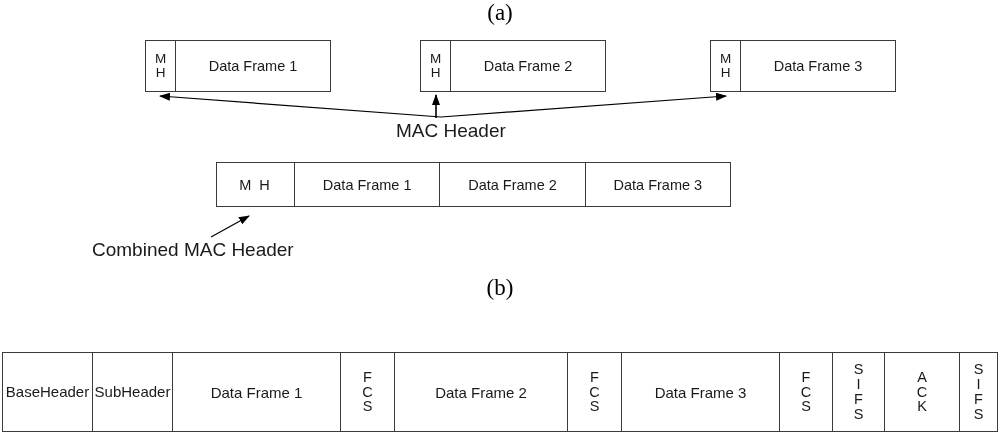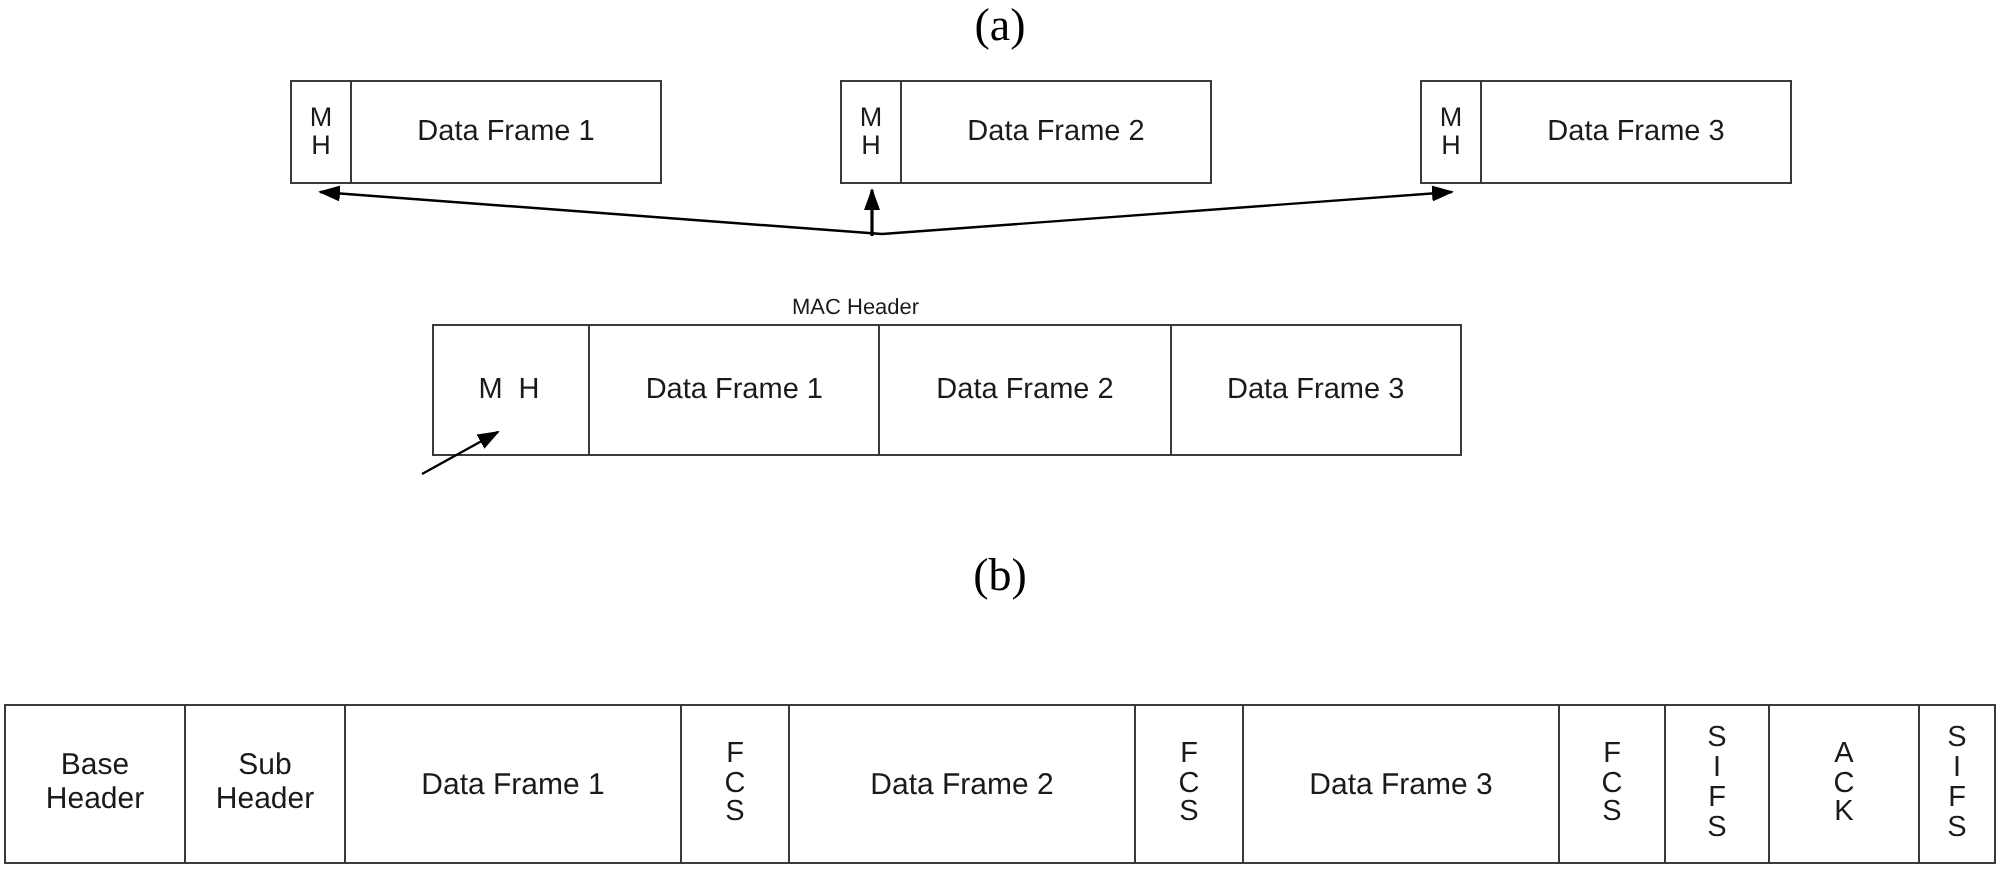--- a/index.html
+++ b/index.html
@@ -67,51 +67,50 @@
     flex-direction: column;
     justify-content: center;
     line-height: 1.02;
     font-size: 13.5px;
     letter-spacing: 0;
   }
   .cell.stack span { display: block; }
 
   
   .cell.twoline {
-    flex-direction: column;
+    flex-direction: row;
     line-height: 1.12;
   }
   .cell.twoline span { display: block; }
 
   
   #frame-a1 { left: 145px; top: 40px; width: 186px; height: 52px; }
   #frame-a2 { left: 420px; top: 40px; width: 186px; height: 52px; }
   #frame-a3 { left: 710px; top: 40px; width: 186px; height: 52px; }
   .mh-cell  { width: 30px; flex: 0 0 30px; }
   .df-cell  { flex: 1 1 auto; }
 
   
-  #frame-combined { left: 216px; top: 162px; width: 515px; height: 66px; }
+  #frame-combined { left: 216px; top: 162px; width: 515px; height: 45px; }
   #frame-combined .c-mh { width: 78px; flex: 0 0 78px; letter-spacing: 2px; }
   #frame-combined .c-df { flex: 1 1 0; }
 
   
   #annotations-a {
     position: absolute;
     left: 0; top: 0;
     width: 1000px; height: 300px;
     pointer-events: none;
   }
   .anno-label {
     position: absolute;
     font-family: "Liberation Sans", sans-serif;
-    font-size: 11px;
+    font-size: 19px;
     color: #1a1a1a;
     white-space: nowrap;
-    margin-top: 28px;
   }
   #label-mac-header { left: 396px; top: 120px; }
   #label-combined-mac-header { left: 92px; top: 239px; }
 
   
   #frame-b { left: 2px; top: 352px; width: 996px; height: 80px; }
   #frame-b .cell { font-size: 15px; }
   #frame-b .cell.stack { font-size: 14.5px; }
   #frame-b .cell.twoline { font-size: 15px; }
 </style>
@@ -164,20 +163,21 @@
 
     <path d="M436,118 L436,95" fill="none" stroke="#000000" stroke-width="1.6" marker-end="url(#arrowhead)"></path>
 
     <path d="M441,117 L726,96" fill="none" stroke="#000000" stroke-width="1.2" marker-end="url(#arrowhead)"></path>
 
     <path d="M211,237 L249,216" fill="none" stroke="#000000" stroke-width="1.2" marker-end="url(#arrowhead)"></path>
   </svg>
 
   <div class="anno-label" id="label-mac-header">MAC Header</div>
 
+  <div class="anno-label" id="label-combined-mac-header">Combined MAC Header</div>
 
   <div class="panel-caption" id="caption-b">(b)</div>
 
   <div class="frame-box" id="frame-b">
     <div class="cell twoline" style="flex:0 0 90px;">
       <span>Base</span>
       <span>Header</span>
     </div>
     <div class="cell twoline" style="flex:0 0 80px;text-align:center;">
       <span>Sub</span>

